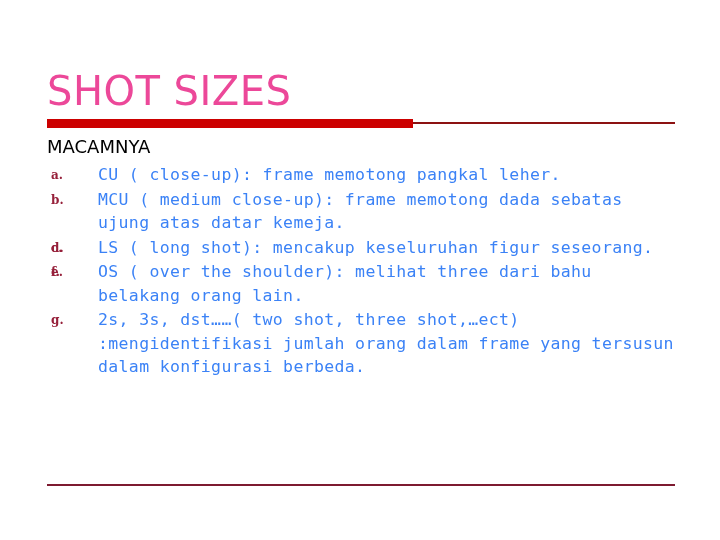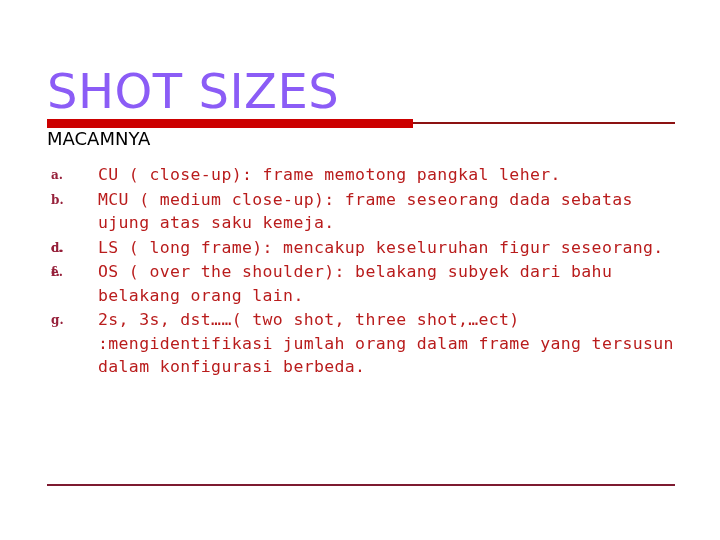--- a/index.html
+++ b/index.html
@@ -23,25 +23,25 @@
     height: 540px;
     background: #ffffff;
   }
 
   
   .title {
     position: absolute;
     left: 47px;
     top: 68px;
     font-family: "DejaVu Sans", sans-serif;
-    font-size: 48px;
+    font-size: 40px;
     font-weight: 400;
     line-height: 46px;
     letter-spacing: 0.5px;
-    color: #8b5cf6;
+    color: #ec4899;
     white-space: nowrap;
   }
 
   
   .divider {
     position: absolute;
     left: 47px;
     top: 119px;
     width: 628px;
     height: 10px;
@@ -60,21 +60,21 @@
     top: 0;
     width: 366px;
     height: 9px;
     background: #cc0000;
   }
 
   
   .subhead {
     position: absolute;
     left: 47px;
-    top: 128px;
+    top: 136px;
     font-family: "DejaVu Sans", sans-serif;
     font-size: 18px;
     line-height: 22px;
     color: #000000;
     white-space: nowrap;
   }
 
   
   .list {
     position: absolute;
@@ -94,21 +94,21 @@
     font-family: "DejaVu Serif", serif;
     font-weight: bold;
     font-size: 12px;
     line-height: 14px;
     color: #96203a;
   }
   .item-text {
     font-family: "DejaVu Sans Mono", monospace;
     font-size: 16.5px;
     line-height: 23.5px;
-    color: #b91c1c;
+    color: #3b82f6;
     white-space: pre-wrap;
     letter-spacing: 0.35px;
     margin-top: 36px;
   }
 
   
   .bottom-rule {
     position: absolute;
     left: 47px;
     top: 484px;
@@ -133,39 +133,39 @@
 
   <div class="list">
 
     <div class="list-item">
       <span class="marker">a.</span>
       <span class="item-text">CU ( close-up): frame memotong pangkal leher.</span>
     </div>
 
     <div class="list-item">
       <span class="marker">b.</span>
-      <span class="item-text">MCU ( medium close-up): frame seseorang dada sebatas ujung atas saku kemeja.</span>
+      <span class="item-text">MCU ( medium close-up): frame memotong dada sebatas ujung atas datar kemeja.</span>
     </div>
 
     <div class="list-item">
       <span class="marker">c.</span>
     </div>
 
     <div class="list-item">
       <span class="marker">d.</span>
-      <span class="item-text">LS ( long frame): mencakup keseluruhan figur seseorang.</span>
+      <span class="item-text">LS ( long shot): mencakup keseluruhan figur seseorang.</span>
     </div>
 
     <div class="list-item">
       <span class="marker">e.</span>
     </div>
 
     <div class="list-item">
       <span class="marker">f.</span>
-      <span class="item-text">OS ( over the shoulder): belakang subyek dari bahu belakang orang lain.</span>
+      <span class="item-text">OS ( over the shoulder): melihat three dari bahu belakang orang lain.</span>
     </div>
 
     <div class="list-item">
       <span class="marker">g.</span>
       <span class="item-text">2s, 3s, dst……( two shot, three shot,…ect) :mengidentifikasi jumlah orang dalam frame yang tersusun dalam konfigurasi berbeda.</span>
     </div>
 
   </div>
 
   <div class="bottom-rule"></div>

